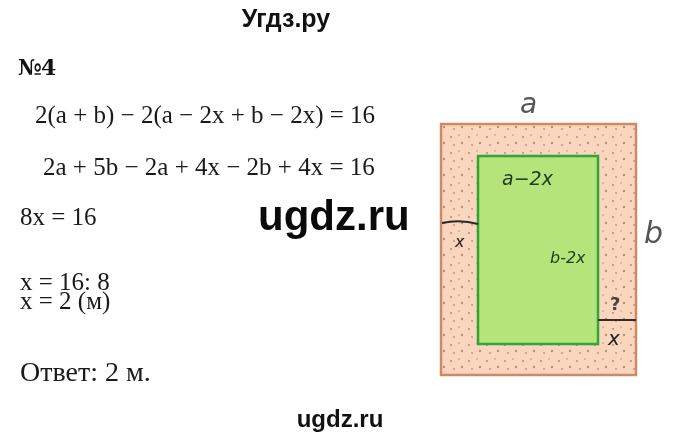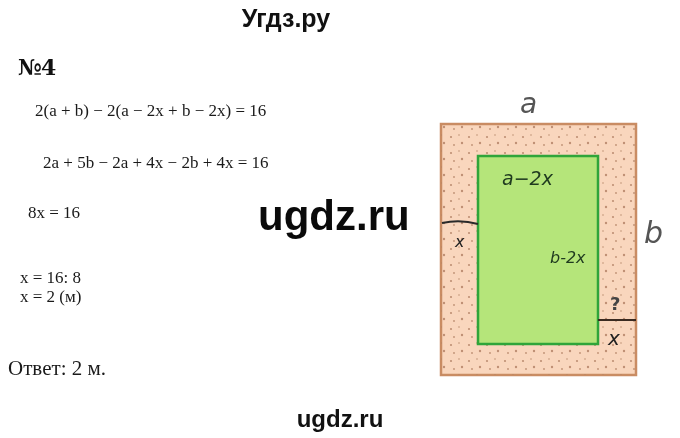--- a/index.html
+++ b/index.html
@@ -1,25 +1,25 @@
 <!DOCTYPE html>
 <html><head>
 <meta charset="utf-8">
 <style>
   html, body { margin:0; padding:0; background:#ffffff; }
   body { width:680px; height:438px; position:relative; overflow:hidden; font-family:"DejaVu Serif", serif; color:#1a1a1a; }
   .site-title { position:absolute; top:4px; left:0; width:572px; text-align:center; font-family:"Liberation Sans", sans-serif; font-weight:bold; font-size:25px; color:#111; }
   .task-num { position:absolute; top:54px; left:18px; font-family:"DejaVu Serif", serif; font-weight:bold; font-size:22px; letter-spacing:-1px; color:#111; }
-  .line { position:absolute; font-family:"Liberation Serif", serif; font-size:17px; color:#1a1a1a; white-space:nowrap; }
+  .line { position:absolute; font-family:"Liberation Serif", serif; font-size:25px; color:#1a1a1a; white-space:nowrap; }
   .l1 { top:101px; left:35px; }
   .l2 { top:153px; left:43px; }
-  .l3 { top:203px; left:28px; }
+  .l3 { top:203px; left:20px; }
   .l4 { top:268px; left:20px; }
   .l5 { top:287px; left:20px; }
-  .l6 { top:356px; left:8px; font-size:21px; }
+  .l6 { top:356px; left:20px; font-size:28px; }
   .wm-big { position:absolute; top:192px; left:258px; font-family:"Liberation Sans", sans-serif; font-weight:bold; font-size:42px; color:#0a0a0a; letter-spacing:0px; }
   .wm-bottom { position:absolute; top:405px; left:0; width:680px; text-align:center; font-family:"Liberation Sans", sans-serif; font-weight:bold; font-size:24px; color:#111; }
   .figure { position:absolute; left:430px; top:85px; width:250px; height:300px; }
 </style>
 </head>
 <body>
 
 <div class="site-title">Угдз.ру</div>
 <div class="task-num">№4</div>
 

